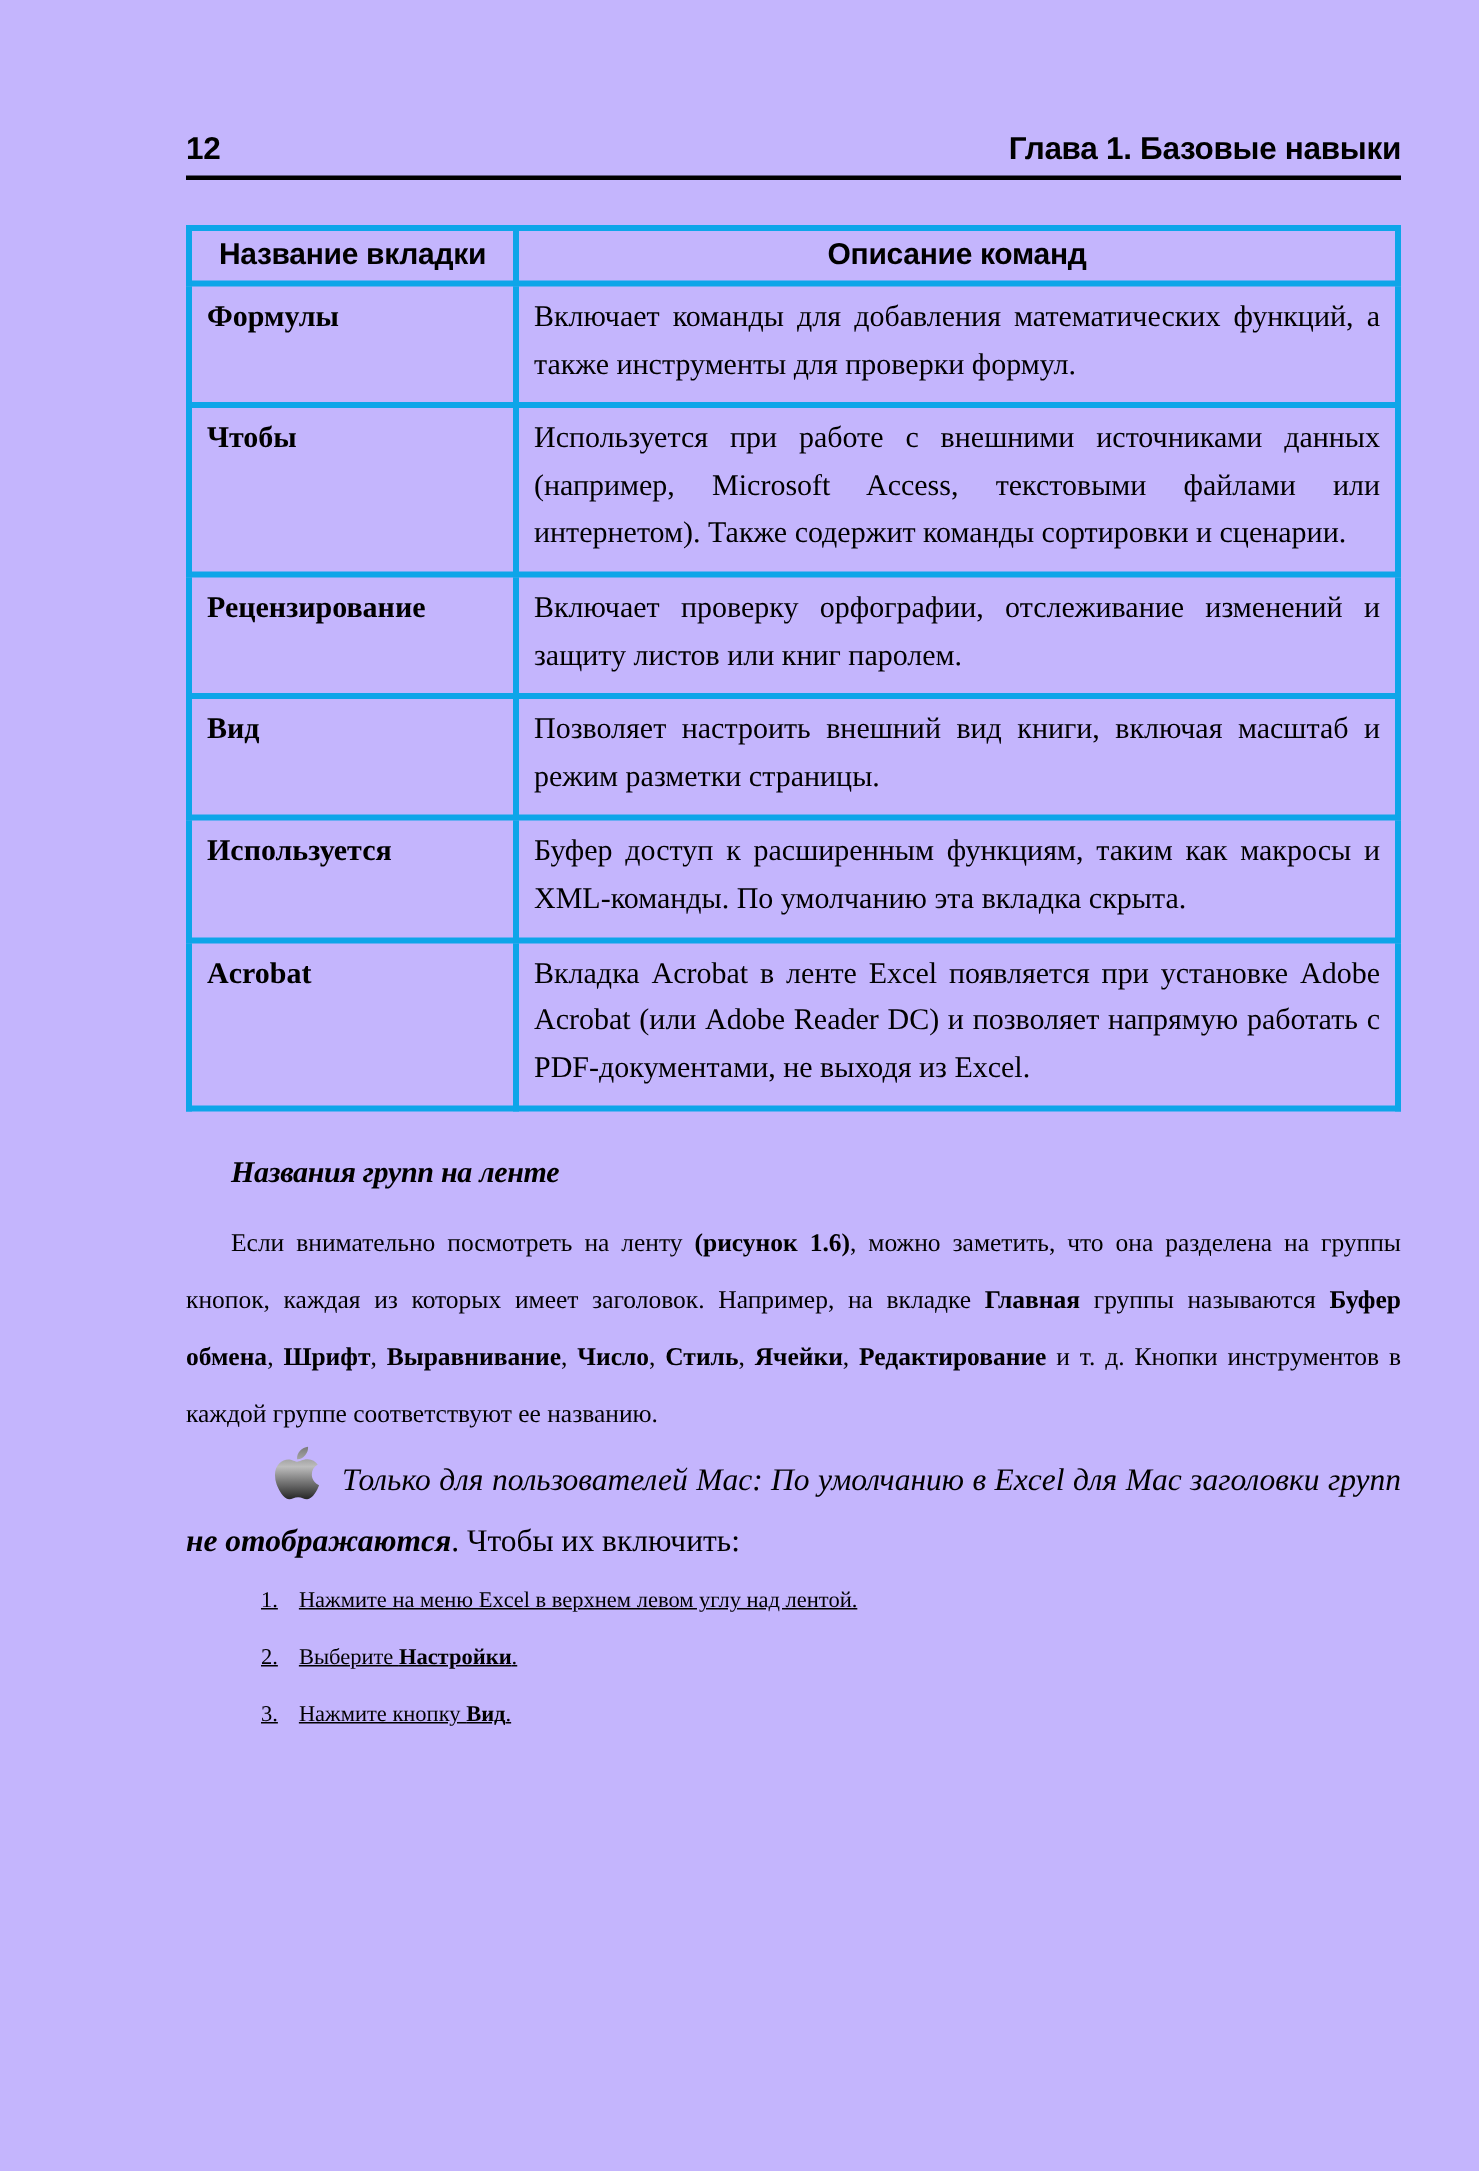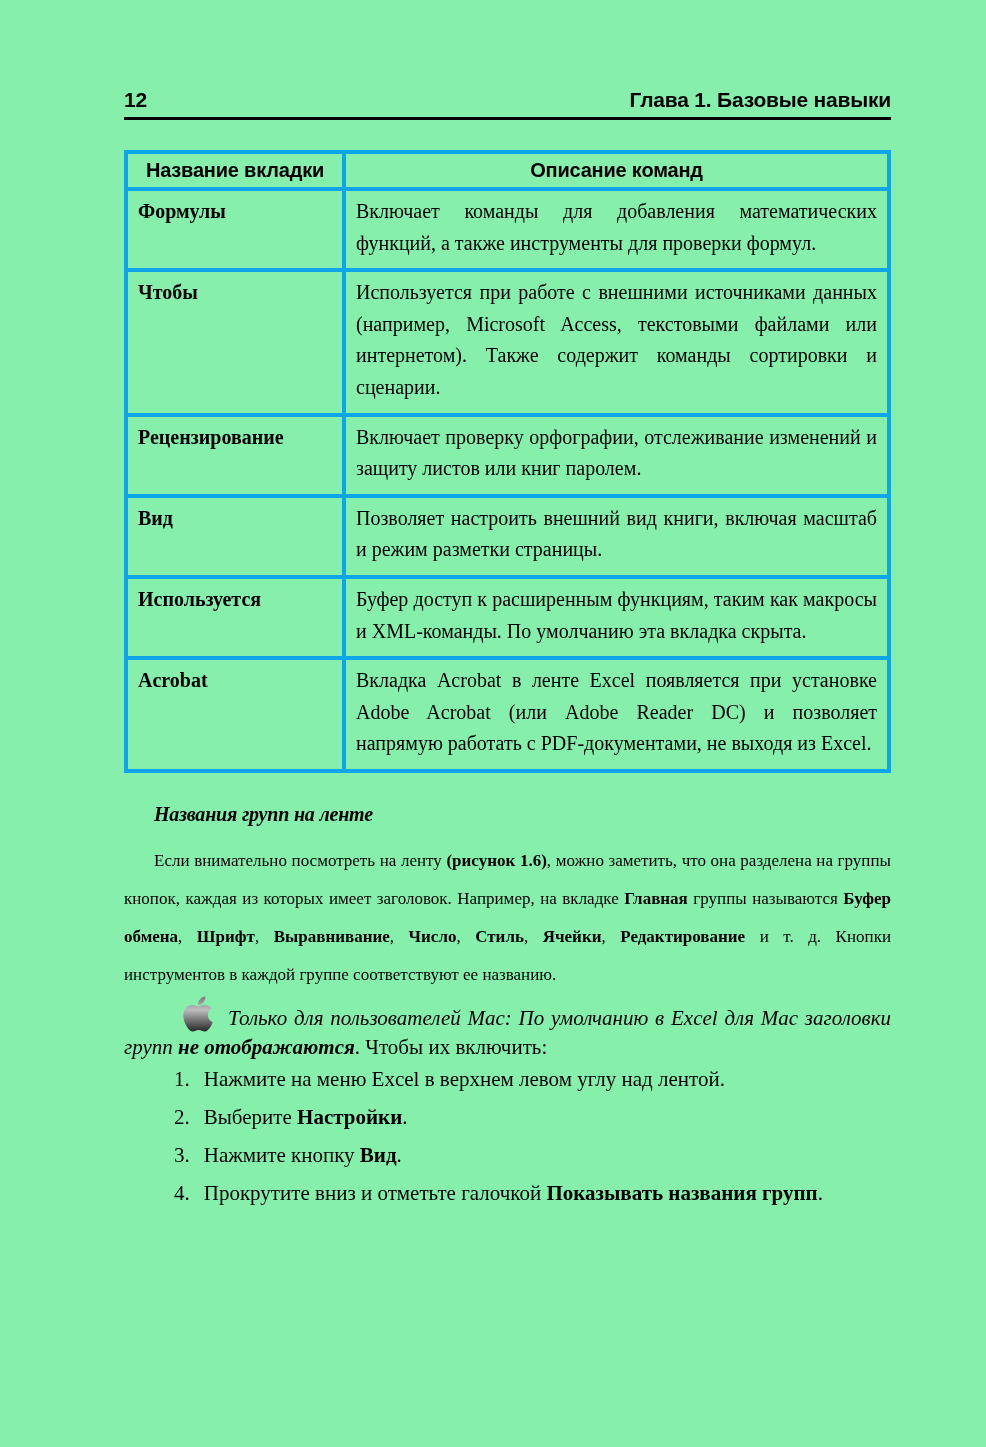--- a/index.html
+++ b/index.html
@@ -1,18 +1,18 @@
 <!DOCTYPE html>
 <html lang="ru"><head>
 <meta charset="utf-8">
 <style>
   html,body{margin:0;padding:0;background:#ffffff;}
   .page{
-    width:986px;height:1447px;background:#86efac;color:#000;
-    box-sizing:border-box;padding:88px 95px 0 124px;position:relative;
+    width:986px;height:1447px;background:#c4b5fd;color:#000;
+    box-sizing:border-box;padding:88px 52px 0 124px;position:relative;
     font-family:"Liberation Serif",serif;
   }
   
   .page-header{
     display:flex;justify-content:space-between;align-items:flex-end;
     border-bottom:3px solid #000;padding-bottom:5px;
     font-family:"Liberation Sans",sans-serif;font-weight:bold;font-size:21px;
     letter-spacing:-0.2px;
   }
   
@@ -34,26 +34,26 @@
   
   h3.section-heading{
     font-size:20px;font-weight:bold;font-style:italic;
     margin:30px 0 16px 30px;letter-spacing:-0.2px;
   }
   .para{
     font-size:17px;line-height:38px;text-align:justify;
     text-indent:30px;margin:0;
   }
   .mac-note{
-    font-size:21px;line-height:26px;text-align:justify;
+    font-size:21px;line-height:41px;text-align:justify;
     text-indent:28px;margin:0;
   }
   .step{
-    font-size:21px;line-height:38px;text-align:justify;
-    text-indent:50px;margin:0;
+    font-size:15px;line-height:38px;text-align:justify;
+    text-indent:50px;margin:0;text-decoration:underline;
   }
   .step .num{margin-right:14px;}
   .run-r{font-weight:normal;font-style:normal;}
   .run-b{font-weight:bold;}
   .run-i{font-style:italic;}
   .run-bi{font-weight:bold;font-style:italic;}
   .apple{display:inline-block;margin-right:12px;}
   .apple svg{width:36px;height:40px;vertical-align:-9px;}
 </style>
 </head>
@@ -112,15 +112,14 @@
               <stop offset="38%" stop-color="#bdbdbd"></stop>
               <stop offset="100%" stop-color="#262626"></stop>
             </linearGradient>
           </defs>
           <path fill="url(#appleGrad)" d="M318.7 268.7c-.2-36.7 16.4-64.4 50-84.8-18.8-26.9-47.2-41.7-84.7-44.6-35.5-2.8-74.3 20.7-88.5 20.7-15 0-49.4-19.7-76.4-19.7C63.3 141.2 4 184.8 4 273.5q0 39.3 14.4 81.2c12.8 36.7 59 126.7 107.2 125.2 25.2-.6 43-17.9 75.8-17.9 31.8 0 48.3 17.9 76.4 17.9 48.6-.7 90.4-82.5 102.6-119.3-65.2-30.7-61.7-90-61.7-91.9zm-56.6-164.2c27.3-32.4 24.8-61.9 24-72.5-24.1 1.4-52 16.4-67.9 34.9-17.5 19.8-27.8 44.3-25.6 71.9 26.1 2 49.9-11.4 69.5-34.3z"></path>
         </svg></span><span><span class="run-i">Только для пользователей Mac: По умолчанию в Excel для Mac заголовки групп </span><span class="run-bi">не отображаются</span><span class="run-r">. Чтобы их включить:</span></span></p>
 
   <p class="step"><span class="num">1.</span><span><span class="run-r">Нажмите на меню Excel в верхнем левом углу над лентой.</span></span></p>
   <p class="step"><span class="num">2.</span><span><span class="run-r">Выберите </span><span class="run-b">Настройки</span><span class="run-r">.</span></span></p>
   <p class="step"><span class="num">3.</span><span><span class="run-r">Нажмите кнопку </span><span class="run-b">Вид</span><span class="run-r">.</span></span></p>
-  <p class="step"><span class="num">4.</span><span><span class="run-r">Прокрутите вниз и отметьте галочкой </span><span class="run-b">Показывать названия групп</span><span class="run-r">.</span></span></p>
 
 </div>
 
 </body></html>

